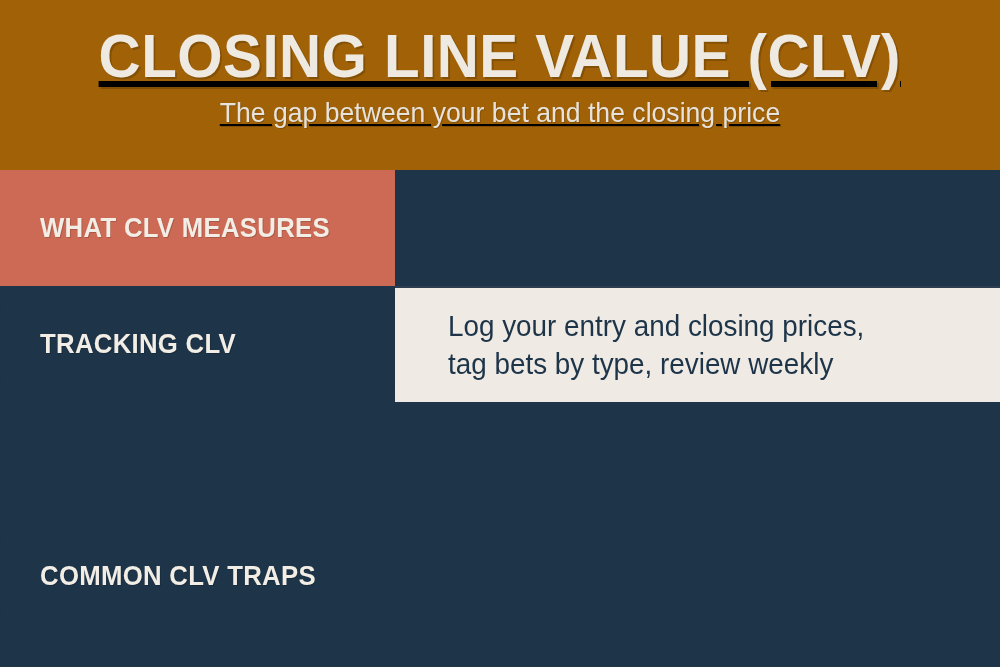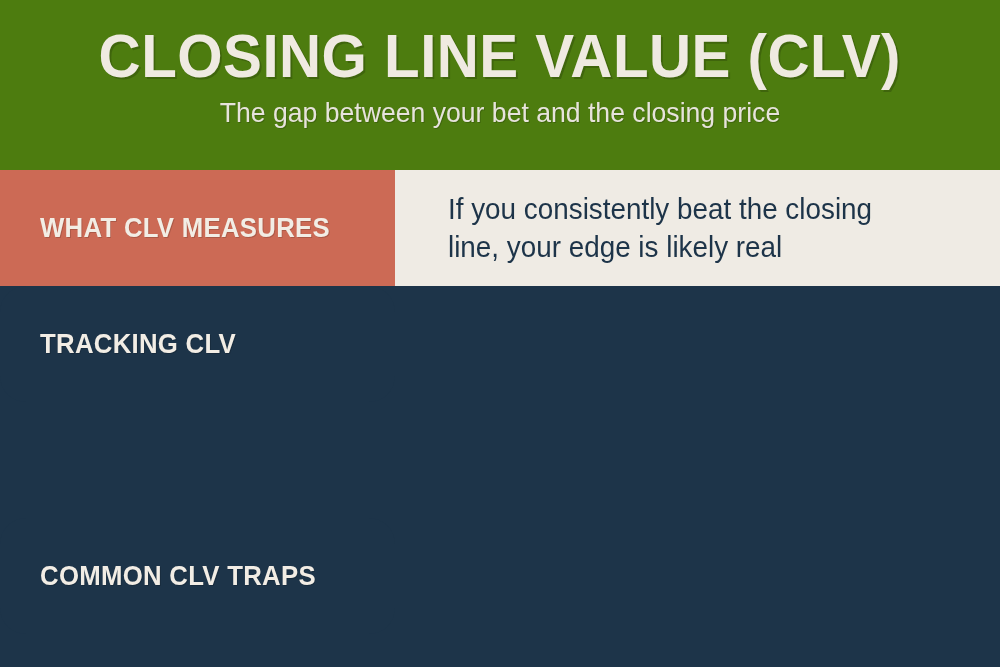--- a/index.html
+++ b/index.html
@@ -21,25 +21,26 @@
     box-sizing: border-box;
   }
 
   
   .header {
     position: absolute;
     left: 0;
     top: 0;
     width: 1000px;
     height: 170px;
-    background: #4d7c0f;
+    background: #a16207;
     display: flex;
     flex-direction: column;
     align-items: center;
     justify-content: flex-start;
+    text-decoration: underline;
   }
 
   .title {
     margin-top: 22px;
     font-family: "Liberation Sans Narrow", "Liberation Sans", sans-serif;
     font-weight: 700;
     font-size: 62px;
     line-height: 68px;
     letter-spacing: 0.5px;
     color: #efeae1;
@@ -152,31 +153,31 @@
     <div class="title">CLOSING LINE VALUE (CLV)</div>
     <div class="subtitle">The gap between your bet and the closing price</div>
   </div>
 
   <div class="rows">
 
     <div class="row accent">
       <div class="label-cell">
         <span class="label-text">WHAT CLV MEASURES</span>
       </div>
-      <div class="desc-cell">
-        <div class="desc-text">
-          <span class="line">If you consistently beat the closing</span>
-          <span class="line">line, your edge is likely real</span>
-        </div>
-      </div>
     </div>
 
     <div class="row dark">
       <div class="label-cell">
         <span class="label-text">TRACKING CLV</span>
+      </div>
+      <div class="desc-cell">
+        <div class="desc-text">
+          <span class="line">Log your entry and closing prices,</span>
+          <span class="line">tag bets by type, review weekly</span>
+        </div>
       </div>
     </div>
 
     <div class="row accent">
     </div>
 
     <div class="row dark">
       <div class="label-cell">
         <span class="label-text">COMMON CLV TRAPS</span>
       </div>

